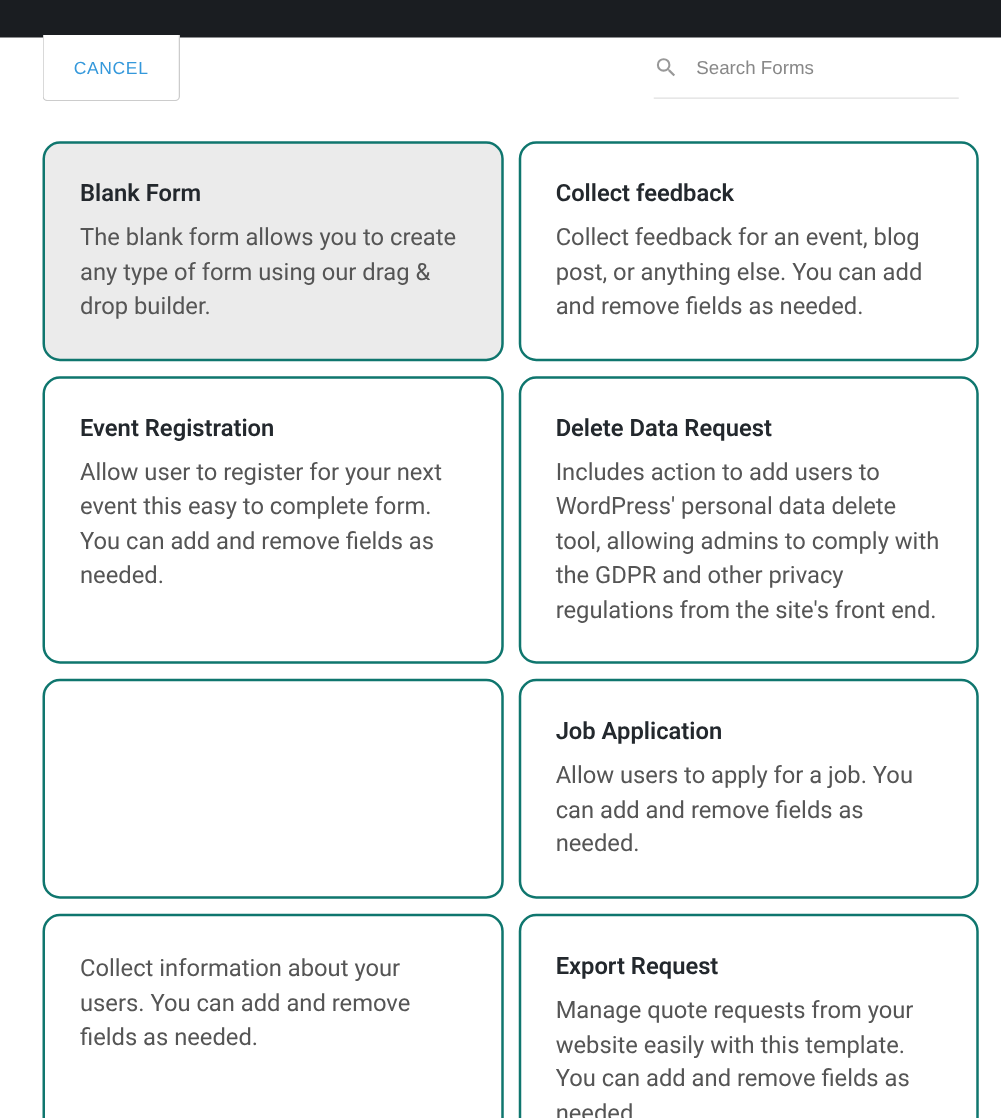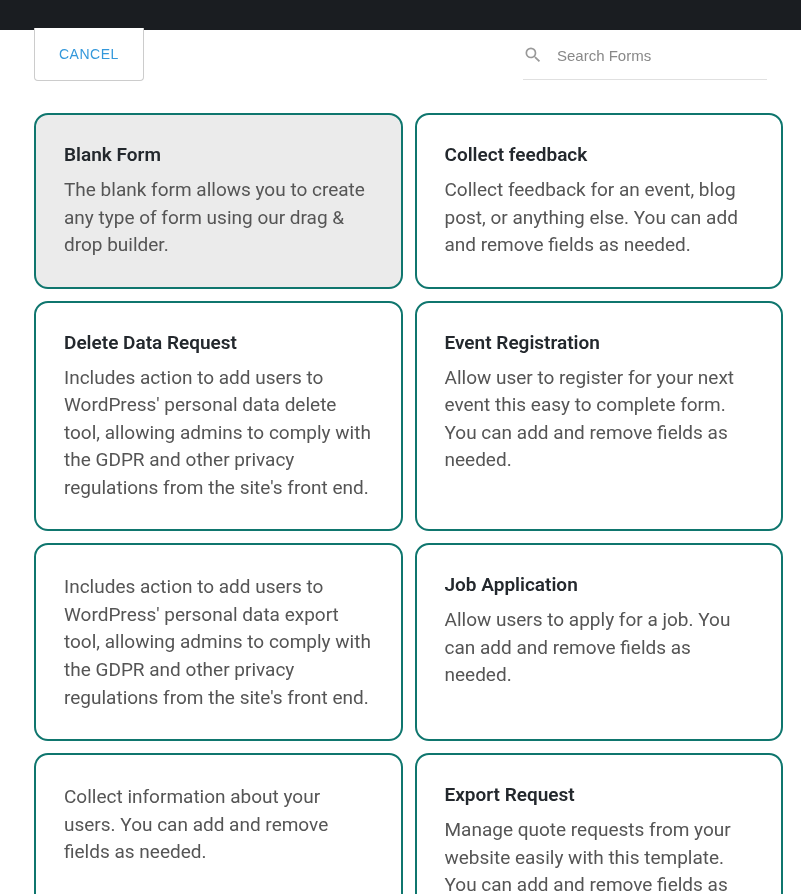--- a/index.html
+++ b/index.html
@@ -10,21 +10,21 @@
       width: 801px;
     }
     .top-bar {
       background: #1a1d21;
       height: 30px;
       width: 100%;
     }
     .header-row {
       display: flex;
       justify-content: space-between;
-      align-items: center;
+      align-items: flex-start;
       padding: 0 34px 0 34px;
       margin-top: -2px;
     }
     .cancel-btn {
       border: 1px solid #ccc;
       border-top: none;
       border-radius: 0 0 4px 4px;
       padding: 18px 24px;
       color: #3498db;
       font-size: 14px;
@@ -104,29 +104,28 @@
 <div class="cards" id="cards">
     <div class="card selected">
       <div class="card-title">Blank Form</div>
       <div class="card-desc">The blank form allows you to create any type of form using our drag &amp; drop builder.</div>
     </div>
     <div class="card">
       <div class="card-title">Collect feedback</div>
       <div class="card-desc">Collect feedback for an event, blog post, or anything else. You can add and remove fields as needed.</div>
     </div>
     <div class="card">
+      <div class="card-title">Event Registration</div>
+      <div class="card-desc">Allow user to register for your next event this easy to complete form. You can add and remove fields as needed.</div>
+    </div>
+    <div class="card">
       <div class="card-title">Delete Data Request</div>
       <div class="card-desc">Includes action to add users to WordPress' personal data delete tool, allowing admins to comply with the GDPR and other privacy regulations from the site's front end.</div>
     </div>
     <div class="card">
-      <div class="card-title">Event Registration</div>
-      <div class="card-desc">Allow user to register for your next event this easy to complete form. You can add and remove fields as needed.</div>
-    </div>
-    <div class="card">
-      <div class="card-desc">Includes action to add users to WordPress' personal data export tool, allowing admins to comply with the GDPR and other privacy regulations from the site's front end.</div>
     </div>
     <div class="card">
       <div class="card-title">Job Application</div>
       <div class="card-desc">Allow users to apply for a job. You can add and remove fields as needed.</div>
     </div>
     <div class="card">
       <div class="card-desc">Collect information about your users. You can add and remove fields as needed.</div>
     </div>
     <div class="card">
       <div class="card-title">Export Request</div>

